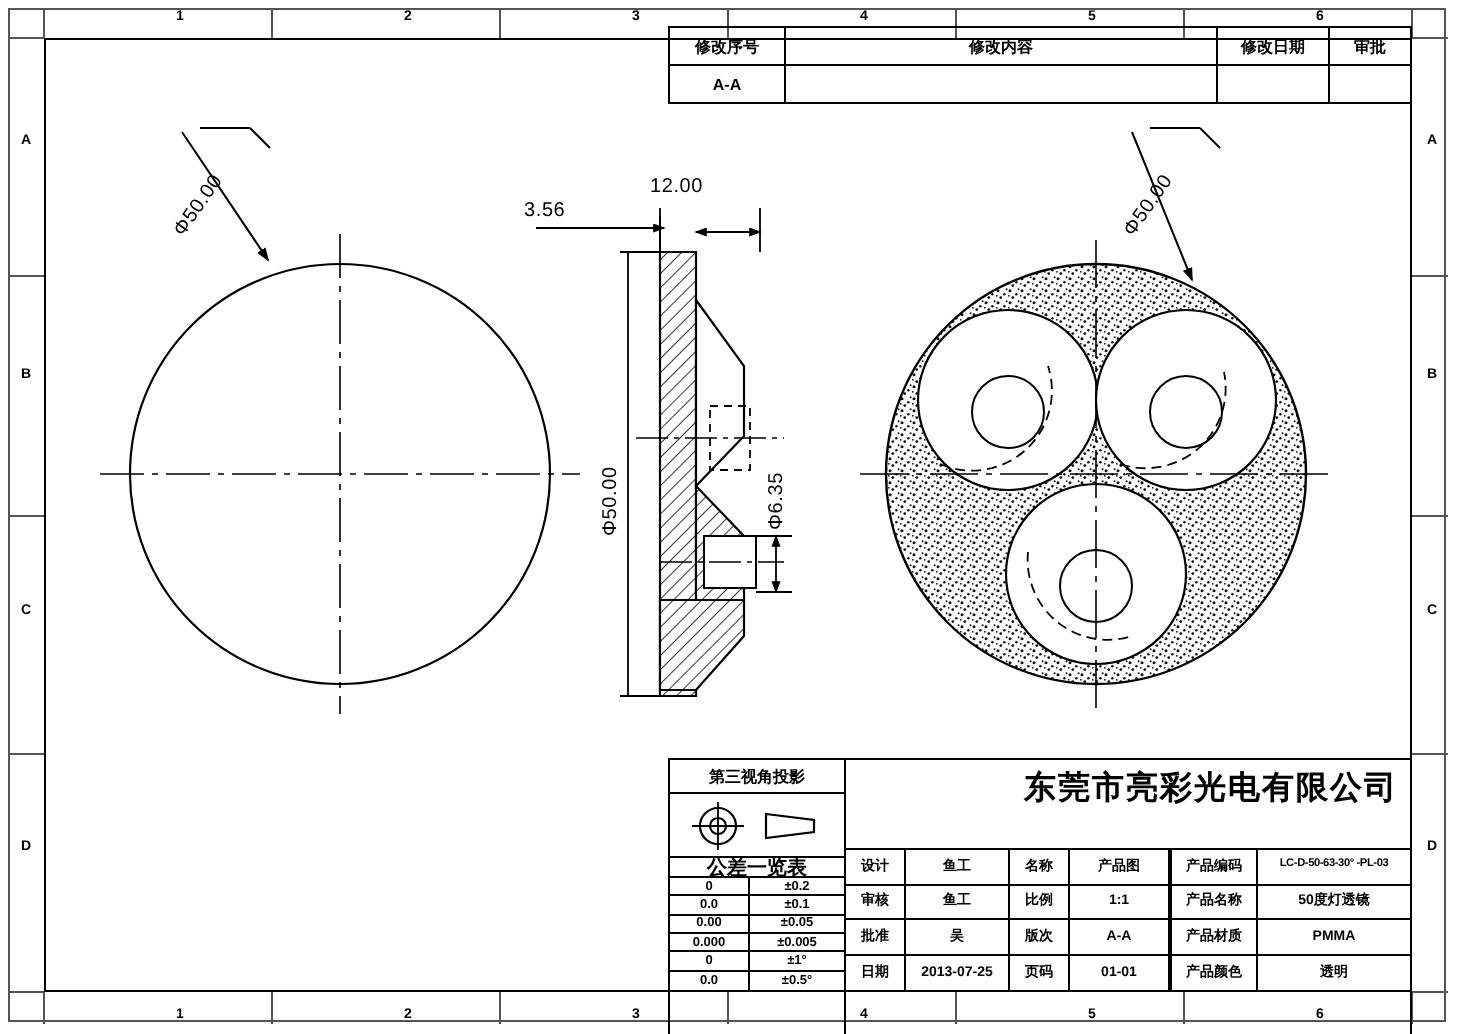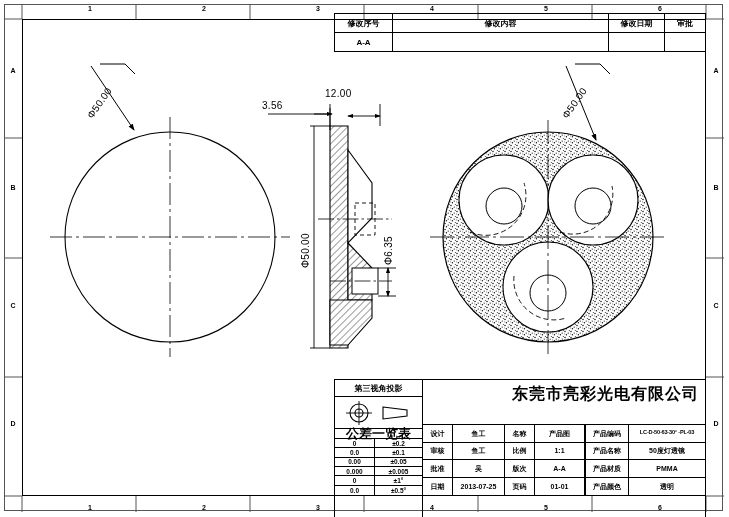--- a/index.html
+++ b/index.html
@@ -43,21 +43,21 @@
   
   .tb-left{position:absolute;left:0;top:0;width:88px;height:100%;
            border-right:1.4px solid #000;box-sizing:border-box;}
   .proj-title{height:17px;border-bottom:1.2px solid #000;
               display:flex;align-items:center;justify-content:center;
               font-size:8px;font-weight:bold;box-sizing:border-box;}
   .proj-sym{height:32px;border-bottom:1.2px solid #000;box-sizing:border-box;
             position:relative;}
   .tol-title{height:10px;border-bottom:1.2px solid #000;
              display:flex;align-items:center;justify-content:center;
-             font-size:13px;font-weight:bold;box-sizing:border-box;}
+             font-size:10px;font-weight:bold;box-sizing:border-box;}
   .tol-rows{height:56px;display:grid;grid-template-rows:repeat(6,1fr);}
   .tol-row{display:grid;grid-template-columns:40px 1fr;
            border-bottom:1px solid #000;box-sizing:border-box;}
   .tol-row:last-child{border-bottom:none;}
   .tol-row span{display:flex;align-items:center;justify-content:center;
                 font-size:6.5px;font-weight:bold;}
   .tol-row span:first-child{border-right:1px solid #000;}
 
   
   .tb-right{position:absolute;left:88px;top:0;right:0;height:100%;}

